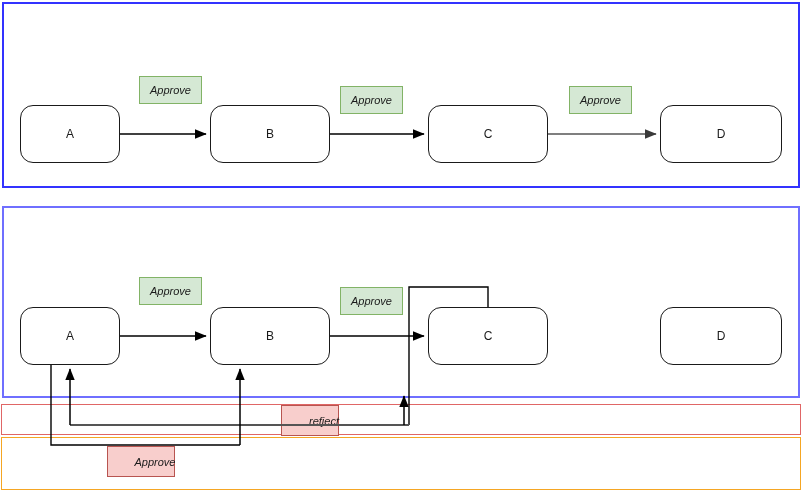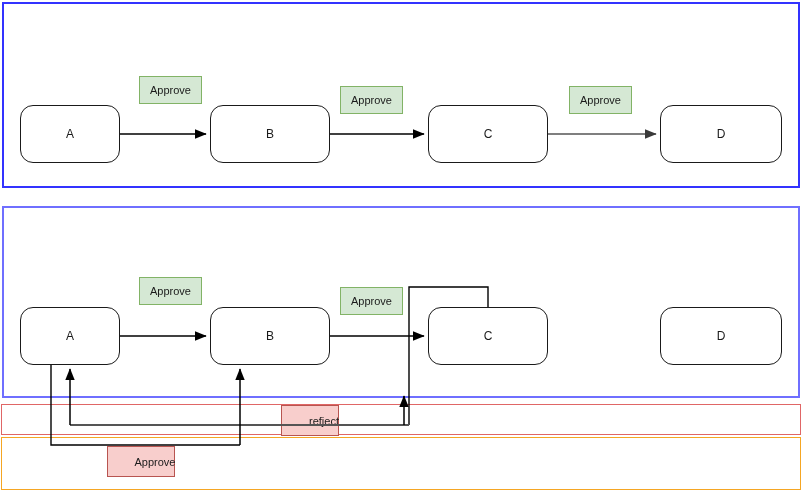--- a/index.html
+++ b/index.html
@@ -36,20 +36,21 @@
   }
   .edge-label {
     position: absolute;
     box-sizing: border-box;
     display: flex;
     align-items: center;
     justify-content: center;
     font-size: 11px;
     color: #1a1a1a;
     white-space: nowrap;
+    font-style: italic;
   }
   .label-approve {
     background: #d5e8d4;
     border: 1.2px solid #82b366;
   }
   .label-reject {
     background: #f8cecc;
     border: 1.2px solid #b85450;
     padding-left: 28px;
   }

